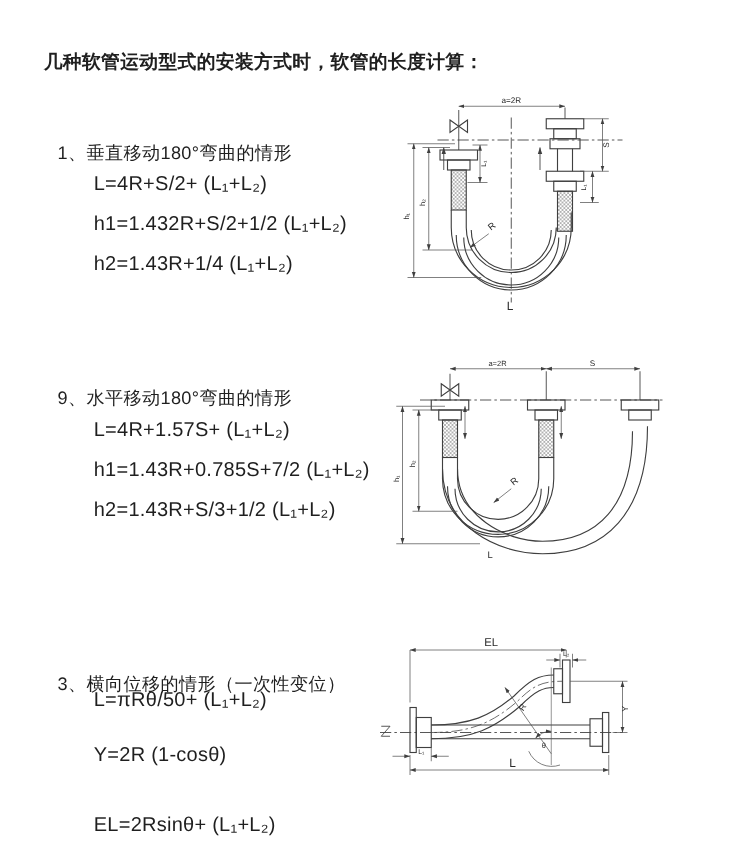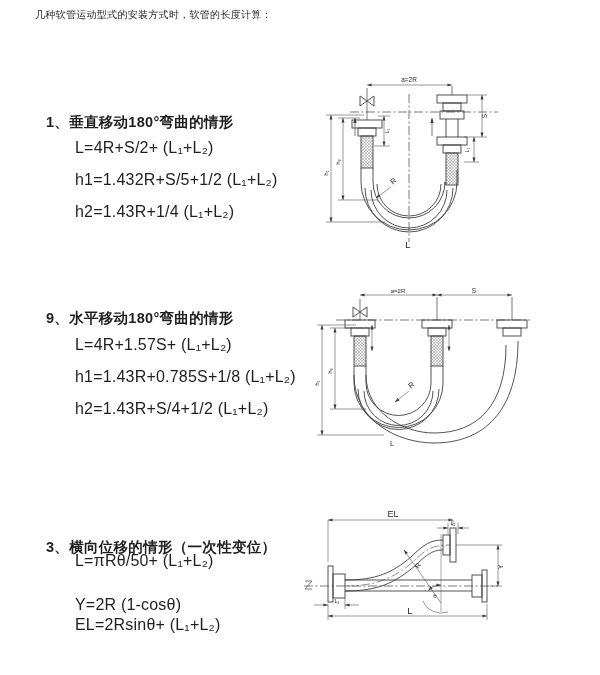--- a/index.html
+++ b/index.html
@@ -1,42 +1,42 @@
 <!DOCTYPE html>
 <html><head>
 <meta charset="utf-8">
 <style>
   *{margin:0;padding:0;box-sizing:border-box}
   html,body{width:600px;height:675px}
   body{background:#ffffff;font-family:"Liberation Sans","DejaVu Sans",sans-serif;color:#1f1f1f;position:relative;overflow:hidden}
-  .page-title{position:absolute;left:35px;top:8px;font-size:10px;font-weight:400;letter-spacing:.3px}
-  .sec-heading{position:absolute;left:46px;font-size:14.5px;font-weight:700;letter-spacing:.3px}
+  .page-title{position:absolute;left:35px;top:40px;font-size:15px;font-weight:700;letter-spacing:.3px}
+  .sec-heading{position:absolute;left:46px;font-size:14.5px;font-weight:400;letter-spacing:.3px}
   .formula{position:absolute;left:75px;font-size:16px;letter-spacing:.2px}
   .diag{position:absolute}
   svg text{font-family:"Liberation Sans","DejaVu Sans",sans-serif;fill:#2a2a2a;stroke:none}
 </style>
 </head>
 <body>
 
 <div class="page-title">几种软管运动型式的安装方式时，软管的长度计算：</div>
 
 <div class="sec-heading" style="top:113px">1、垂直移动180°弯曲的情形</div>
 <div class="formula" style="top:139px">L=4R+S/2+ (L₁+L₂)</div>
-<div class="formula" style="top:171px">h1=1.432R+S/5+1/2 (L₁+L₂)</div>
+<div class="formula" style="top:171px">h1=1.432R+S/2+1/2 (L₁+L₂)</div>
 <div class="formula" style="top:203px">h2=1.43R+1/4 (L₁+L₂)</div>
 
 <div class="sec-heading" style="top:309px">9、水平移动180°弯曲的情形</div>
 <div class="formula" style="top:336px">L=4R+1.57S+ (L₁+L₂)</div>
-<div class="formula" style="top:368px">h1=1.43R+0.785S+1/8 (L₁+L₂)</div>
-<div class="formula" style="top:400px">h2=1.43R+S/4+1/2 (L₁+L₂)</div>
+<div class="formula" style="top:368px">h1=1.43R+0.785S+7/2 (L₁+L₂)</div>
+<div class="formula" style="top:400px">h2=1.43R+S/3+1/2 (L₁+L₂)</div>
 
 <div class="sec-heading" style="top:538px">3、横向位移的情形（一次性变位）</div>
 <div class="formula" style="top:552px">L=πRθ/50+ (L₁+L₂)</div>
 <div class="formula" style="top:596px">Y=2R (1-cosθ)</div>
-<div class="formula" style="top:616px">EL=2Rsinθ+ (L₁+L₂)</div>
+<div class="formula" style="top:652px">EL=2Rsinθ+ (L₁+L₂)</div>
 
 <svg class="diag" style="left:312px;top:72px" width="286" height="188" viewBox="0 0 286 188">
   <defs>
     <marker id="ah1" viewBox="0 0 10 10" refX="9.5" refY="5" markerWidth="8" markerHeight="8" orient="auto-start-reverse">
       <path d="M0,1.8 L10,5 L0,8.2 z" fill="#3f3f3f"></path>
     </marker>
     <pattern id="hx1" width="3" height="3" patternUnits="userSpaceOnUse">
       <path d="M0,3 L3,0 M0,0 L3,3" stroke="#8a8a8a" stroke-width="0.5"></path>
     </pattern>
   </defs>

